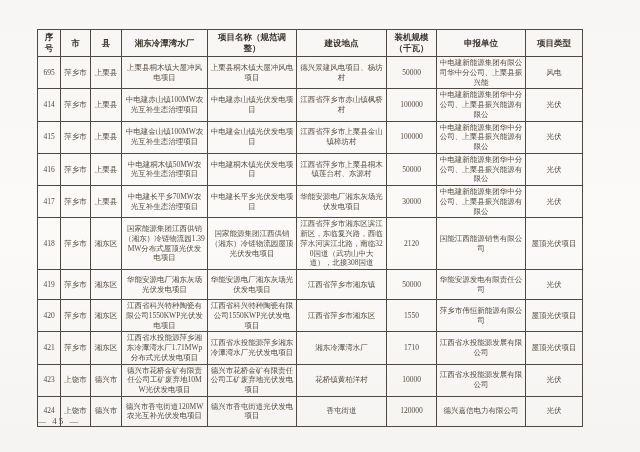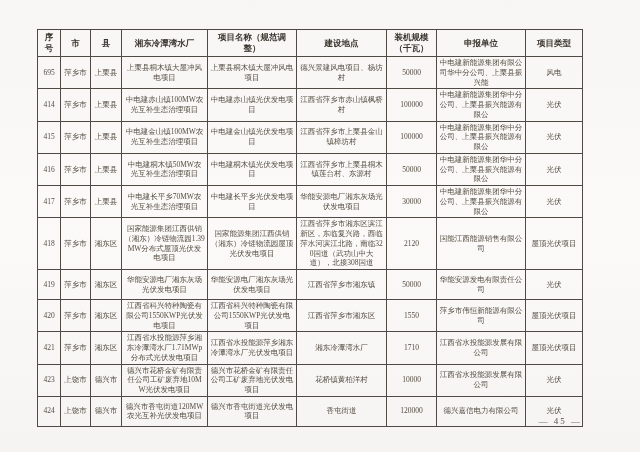--- a/index.html
+++ b/index.html
@@ -55,21 +55,21 @@
   col.c-declared{width:86px;}
   col.c-adjusted{width:89px;}
   col.c-location{width:90px;}
   col.c-capacity{width:50px;}
   col.c-applicant{width:89px;}
   col.c-type{width:57px;}
   .page-number{
     position:absolute;
     left:37px; top:416px;
     width:545px;
-    text-align:right;
+    text-align:left;
     font-size:9px;
     letter-spacing:2px;
     color:#5a534a;
   }
 </style>
 </head>
 <body>
 
 <div class="page">
   <div class="table-wrap">

